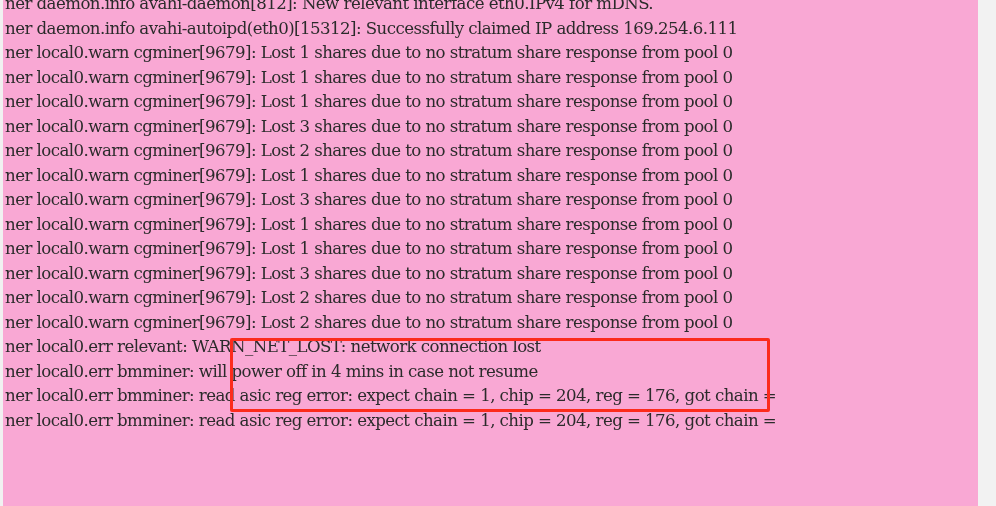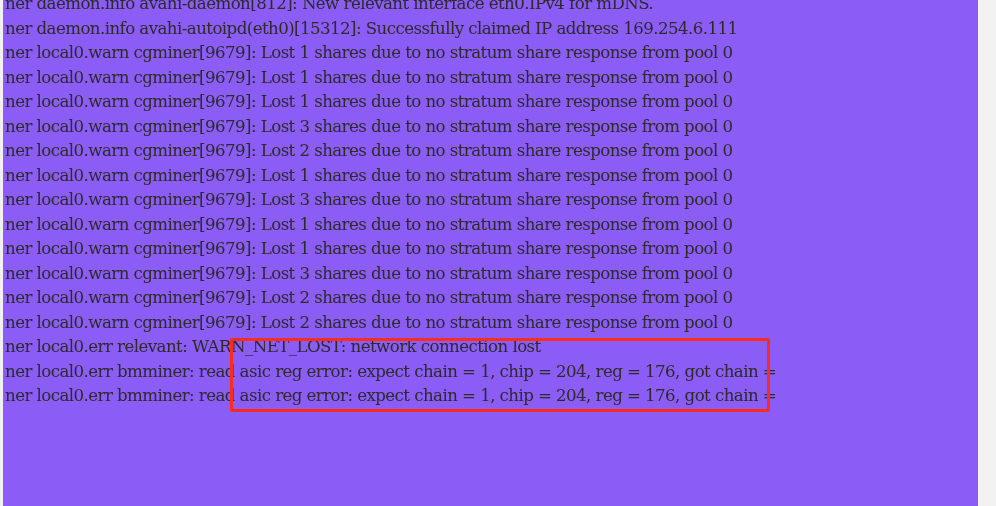--- a/index.html
+++ b/index.html
@@ -68,40 +68,41 @@
     border: 3px solid #fc2b1c;
     box-sizing: border-box;
     border-radius: 2px;
     background: transparent;
     pointer-events: none;
   }
 </style>
 </head>
 <body>
 
-<div id="screen" style="background: #8b5cf6;">
+<div id="screen" style="background: #f9a8d4;">
 
   <div id="left-edge"></div>
 
   <div id="log" style="color: rgb(43, 43, 43);">
       <div class="log-line clipped-top">ner daemon.info avahi-daemon[812]: New relevant interface eth0.IPv4 for mDNS.</div>
       <div class="log-line">ner daemon.info avahi-autoipd(eth0)[15312]: Successfully claimed IP address 169.254.6.111</div>
       <div class="log-line">ner local0.warn cgminer[9679]: Lost 1 shares due to no stratum share response from pool 0</div>
       <div class="log-line">ner local0.warn cgminer[9679]: Lost 1 shares due to no stratum share response from pool 0</div>
       <div class="log-line">ner local0.warn cgminer[9679]: Lost 1 shares due to no stratum share response from pool 0</div>
       <div class="log-line">ner local0.warn cgminer[9679]: Lost 3 shares due to no stratum share response from pool 0</div>
       <div class="log-line">ner local0.warn cgminer[9679]: Lost 2 shares due to no stratum share response from pool 0</div>
       <div class="log-line">ner local0.warn cgminer[9679]: Lost 1 shares due to no stratum share response from pool 0</div>
       <div class="log-line">ner local0.warn cgminer[9679]: Lost 3 shares due to no stratum share response from pool 0</div>
       <div class="log-line">ner local0.warn cgminer[9679]: Lost 1 shares due to no stratum share response from pool 0</div>
       <div class="log-line">ner local0.warn cgminer[9679]: Lost 1 shares due to no stratum share response from pool 0</div>
       <div class="log-line">ner local0.warn cgminer[9679]: Lost 3 shares due to no stratum share response from pool 0</div>
       <div class="log-line">ner local0.warn cgminer[9679]: Lost 2 shares due to no stratum share response from pool 0</div>
       <div class="log-line">ner local0.warn cgminer[9679]: Lost 2 shares due to no stratum share response from pool 0</div>
       <div class="log-line">ner local0.err relevant: WARN_NET_LOST: network connection lost</div>
+      <div class="log-line">ner local0.err bmminer: will power off in 4 mins in case not resume</div>
       <div class="log-line">ner local0.err bmminer: read asic reg error: expect chain = 1, chip = 204, reg = 176, got chain =</div>
       <div class="log-line">ner local0.err bmminer: read asic reg error: expect chain = 1, chip = 204, reg = 176, got chain =</div>
     </div>
 
   <div id="annotation-box" style="left: 230px; top: 338px; width: 540px; height: 74px; border-color: rgb(252, 43, 28);"></div>
 
   <div id="scrollbar-track" style="background: rgb(242, 242, 242);">
     <div id="scrollbar-thumb" style="background: rgb(207, 207, 207);"></div>
   </div>
 

